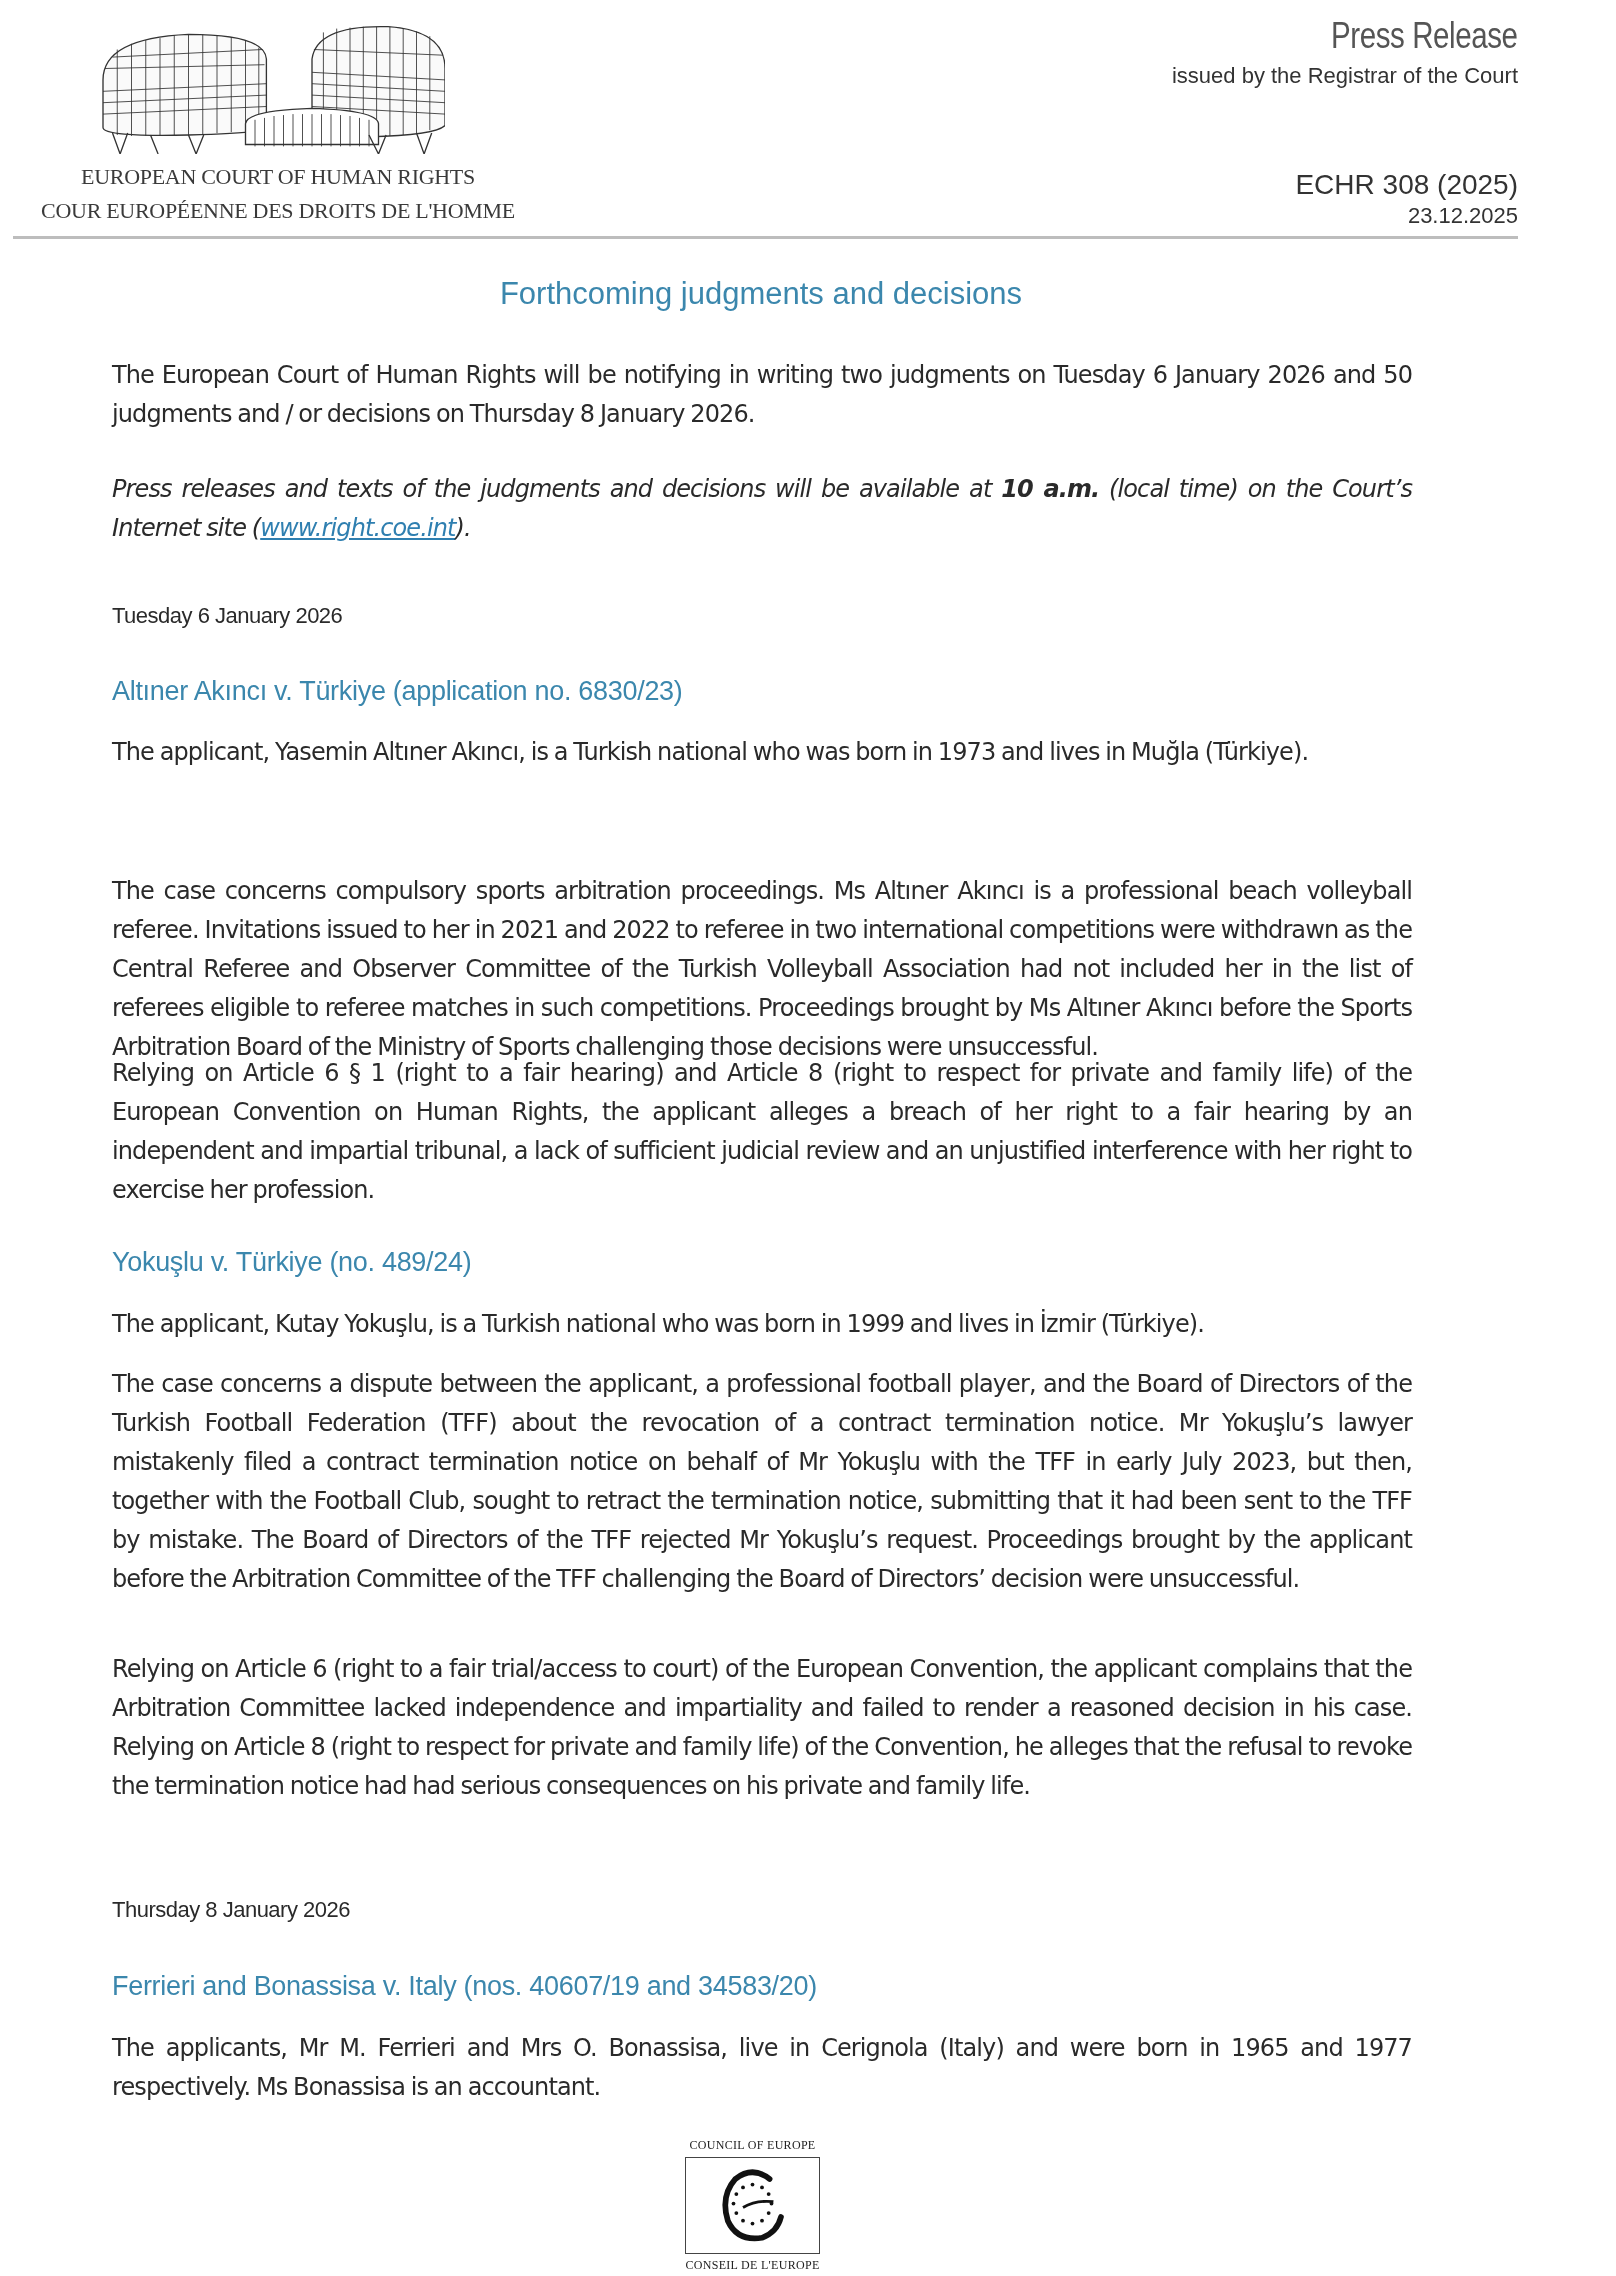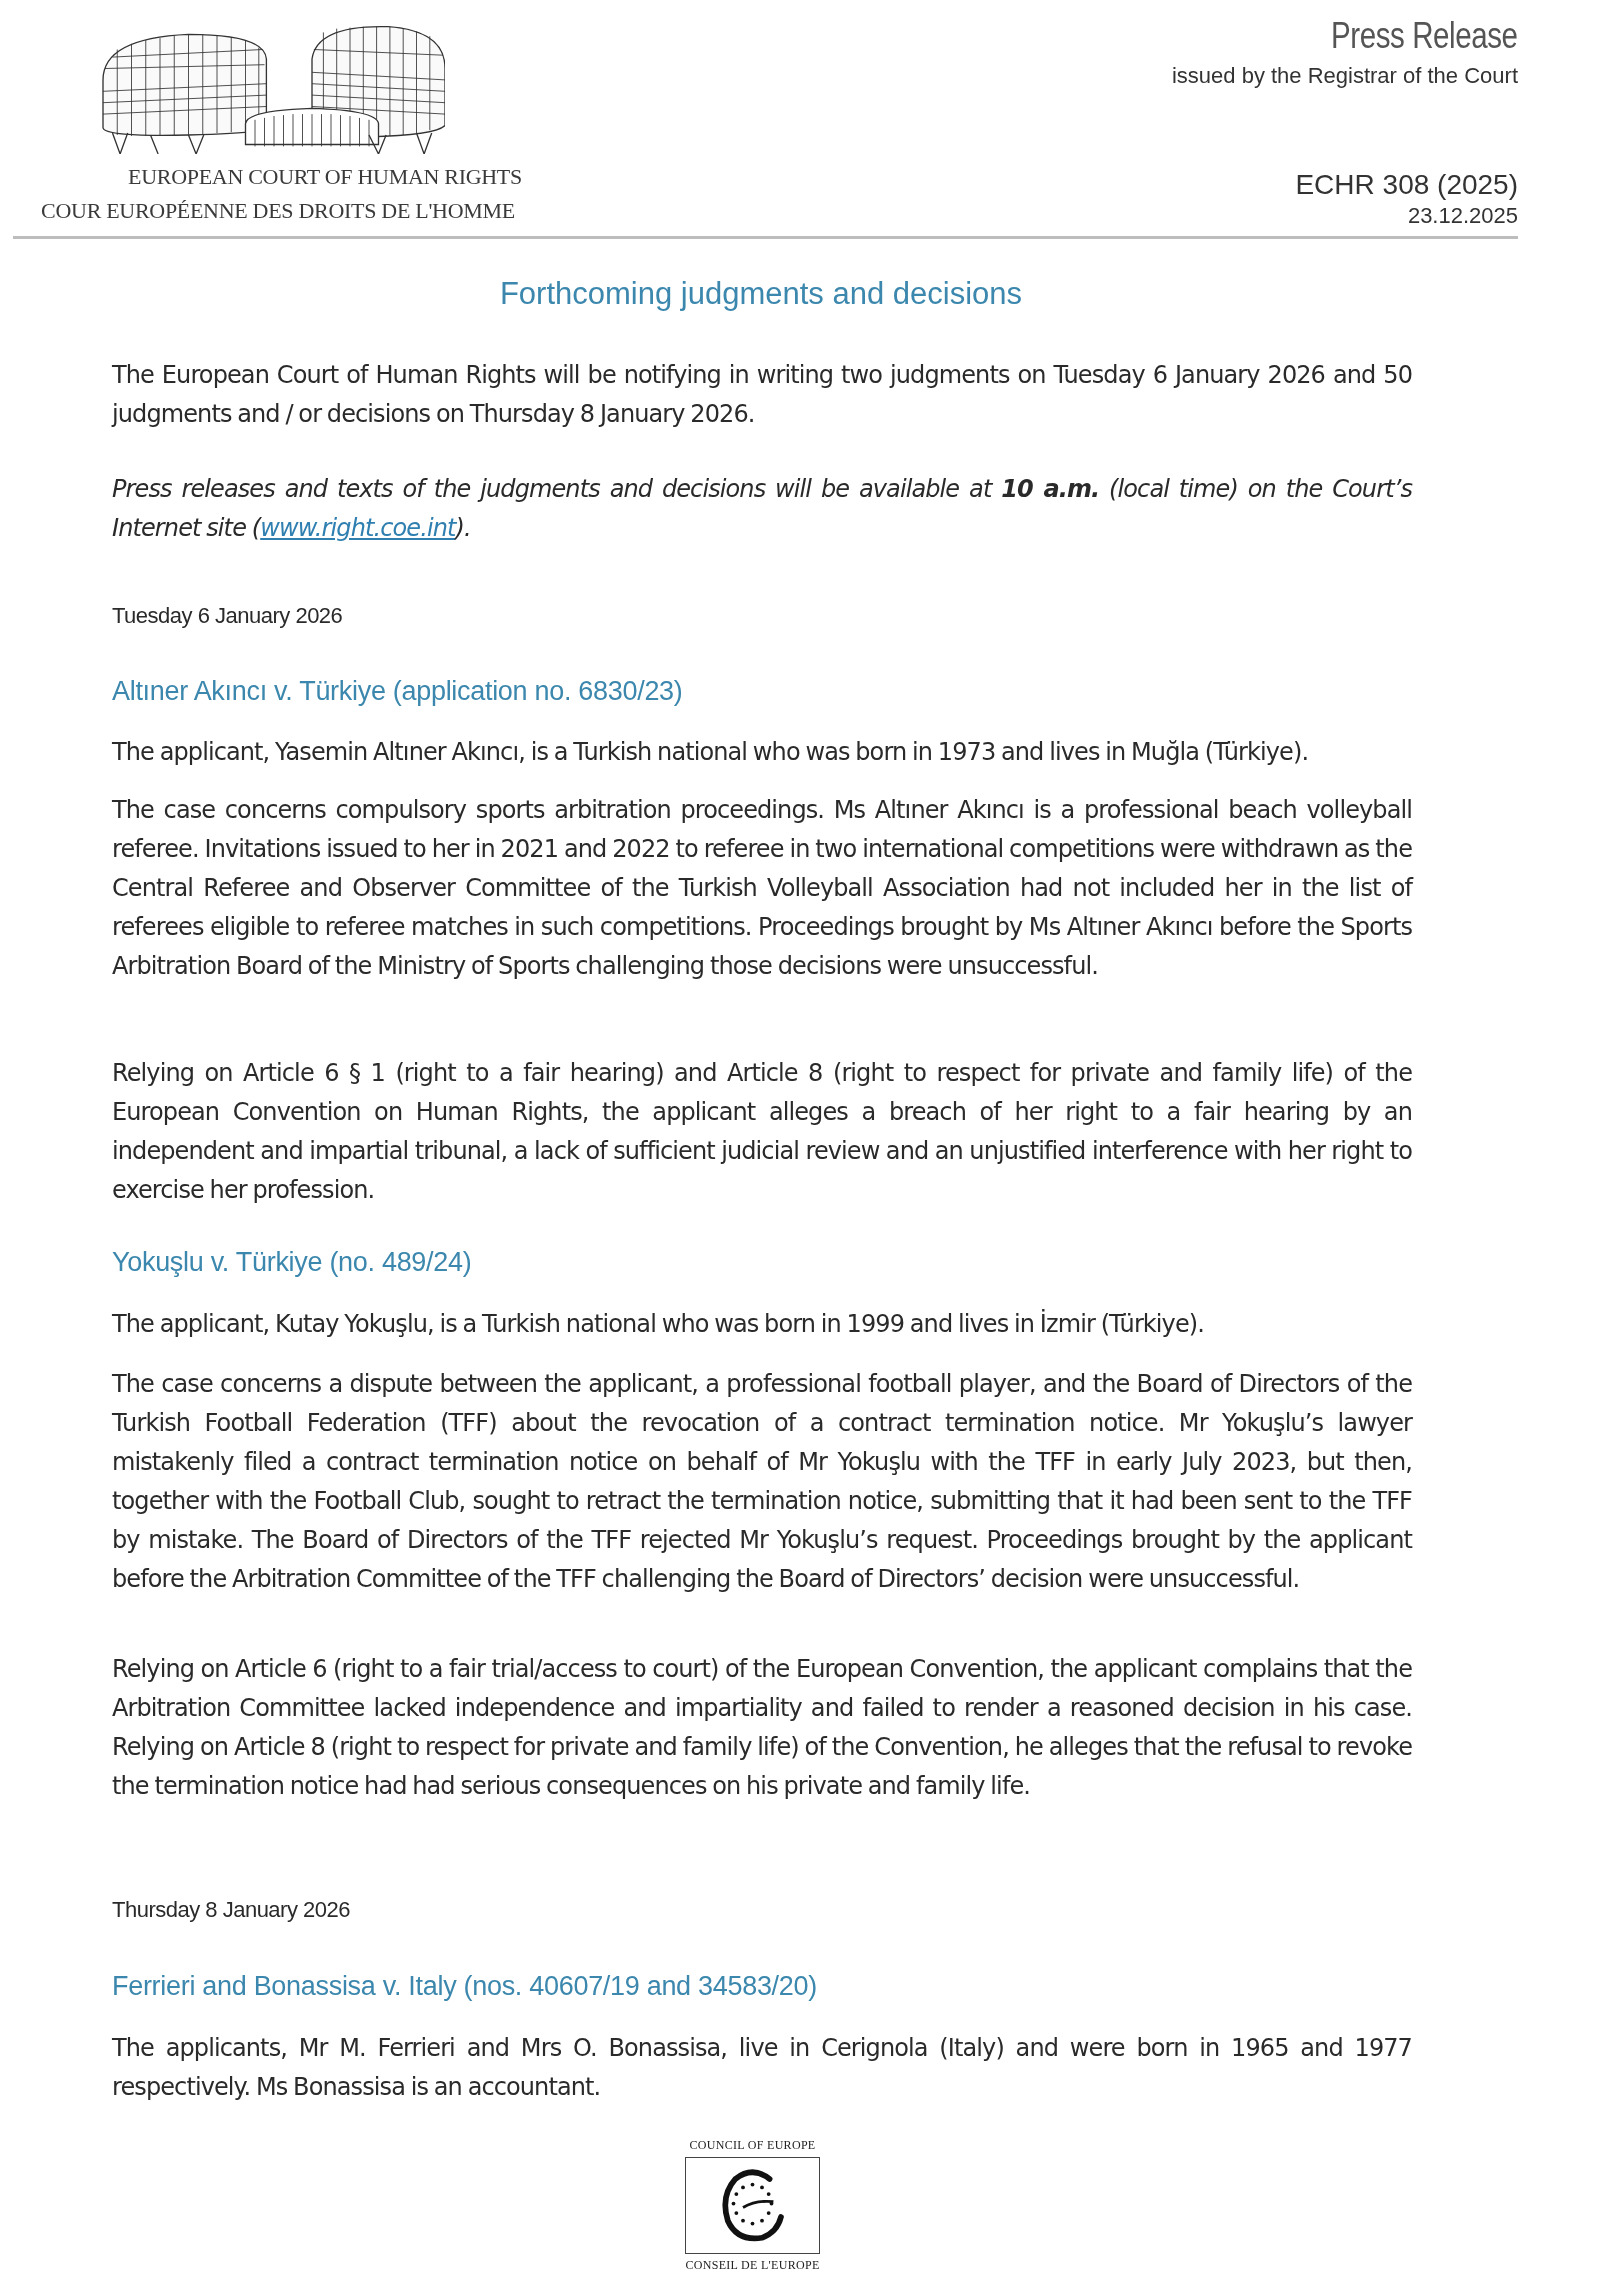--- a/index.html
+++ b/index.html
@@ -4,21 +4,21 @@
 <style>
   html, body { margin: 0; padding: 0; background: #ffffff; }
   body { width: 1617px; height: 2276px; position: relative; overflow: hidden;
          font-family: "Liberation Sans", "DejaVu Sans", sans-serif; color: #1f1f1f; }
   .abs { position: absolute; }
 
   
   #court-logo { left: 84px; top: 21px; width: 361px; height: 133px; }
   .court-name { left: 0; width: 556px; text-align: center; font-family: "Liberation Serif", "DejaVu Serif", serif;
                 color: #3a3a3a; font-size: 22px; letter-spacing: -0.3px; white-space: nowrap; }
-  #court-name-en { top: 164px; margin-left: 47px; }
+  #court-name-en { top: 164px; }
   #court-name-fr { top: 198px; }
   #press-release { right: 99px; top: 15px; font-size: 36px; color: #555; letter-spacing: -0.5px;
                    font-family: "Liberation Sans", sans-serif; transform: scaleX(0.82); transform-origin: right; }
   #issued-by { right: 99px; top: 63px; font-size: 22px; color: #333; }
   #release-ref { right: 99px; top: 169px; font-size: 28px; color: #333; text-align: right; }
   #release-date { right: 99px; top: 203px; font-size: 22px; color: #333; text-align: right; }
   #header-divider { left: 13.3px; width: 1505px; top: 236px; height: 2.9px; background: #bdbdbd; }
 
   
   #page-title { left: 0; width: 1522px; text-align: center; top: 276px; font-size: 31px; color: #3b87ad; }
@@ -120,21 +120,21 @@
 <div class="abs content" style="top:470px;">
   <p class="body italic"><span>Press releases and texts of the judgments and decisions will be available at </span><b>10 a.m.</b><span> (local time) on the Court’s Internet site (</span><a class="link">www.right.coe.int</a><span>).</span></p>
 </div>
 
 <div class="abs content day-heading" style="top:603px;">Tuesday 6 January 2026</div>
 
 <div class="abs content case-heading" style="top:676px;">Altıner Akıncı v. Türkiye (application no. 6830/23)</div>
 <div class="abs content" style="top:733px;">
   <p class="body">The applicant, Yasemin Altıner Akıncı, is a Turkish national who was born in 1973 and lives in Muğla (Türkiye).</p>
 </div>
-<div class="abs content" style="top:791px;">
+<div class="abs content" style="top:872px;">
   <p class="body">The case concerns compulsory sports arbitration proceedings. Ms Altıner Akıncı is a professional beach volleyball referee. Invitations issued to her in 2021 and 2022 to referee in two international competitions were withdrawn as the Central Referee and Observer Committee of the Turkish Volleyball Association had not included her in the list of referees eligible to referee matches in such competitions. Proceedings brought by Ms Altıner Akıncı before the Sports Arbitration Board of the Ministry of Sports challenging those decisions were unsuccessful.</p>
 </div>
 <div class="abs content" style="top:1054px;">
   <p class="body">Relying on Article 6 § 1 (right to a fair hearing) and Article 8 (right to respect for private and family life) of the European Convention on Human Rights, the applicant alleges a breach of her right to a fair hearing by an independent and impartial tribunal, a lack of sufficient judicial review and an unjustified interference with her right to exercise her profession.</p>
 </div>
 
 <div class="abs content case-heading" style="top:1247px;">Yokuşlu v. Türkiye (no. 489/24)</div>
 <div class="abs content" style="top:1305px;">
   <p class="body">The applicant, Kutay Yokuşlu, is a Turkish national who was born in 1999 and lives in İzmir (Türkiye).</p>
 </div>

